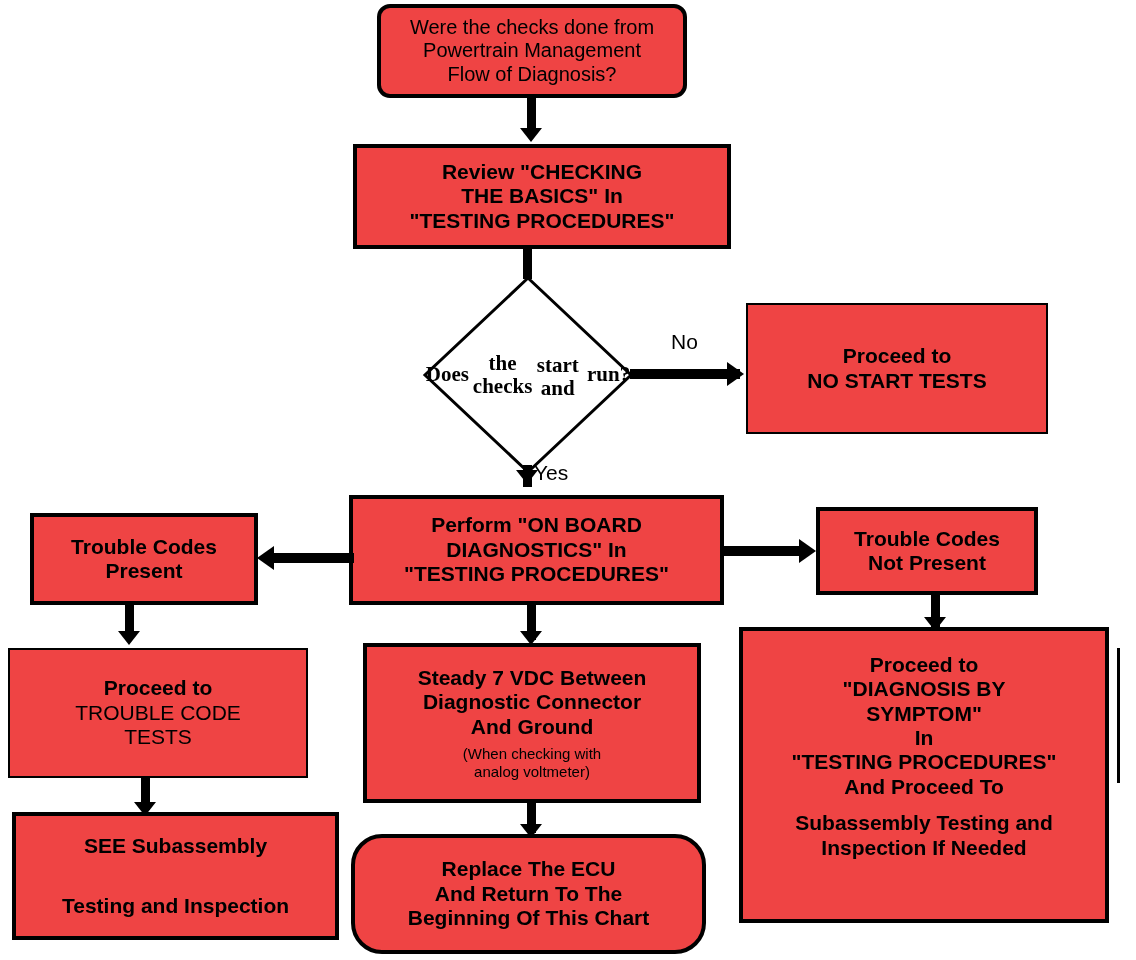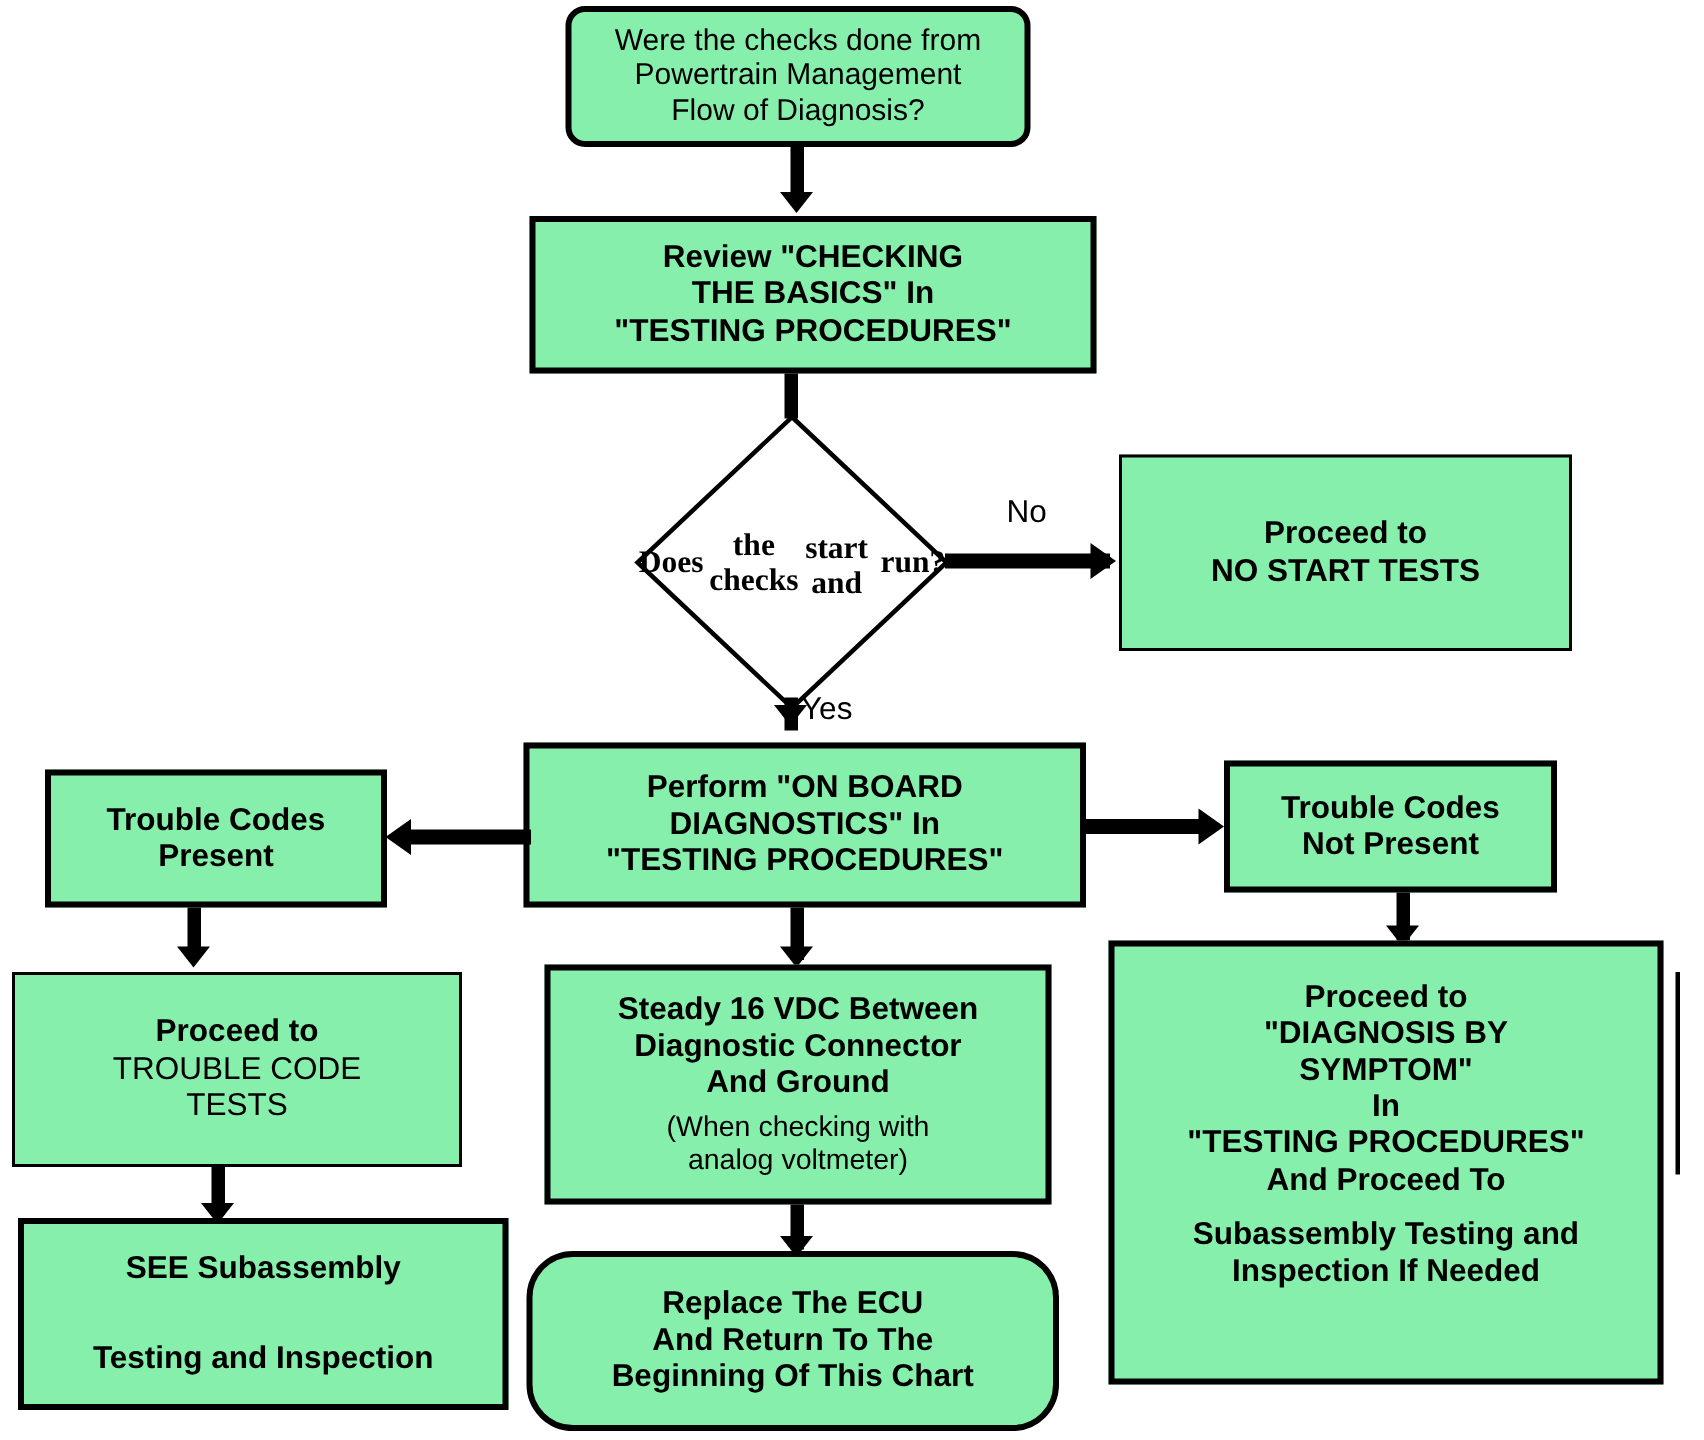--- a/index.html
+++ b/index.html
@@ -14,38 +14,38 @@
   #canvas {
     position: relative;
     width: 1136px;
     height: 960px;
     background: #ffffff;
     overflow: hidden;
   }
   .node {
     position: absolute;
     box-sizing: border-box;
-    background: #86efac;
+    background: #ef4444;
     border: 3px solid #000000;
     display: flex;
     flex-direction: column;
     align-items: center;
     justify-content: center;
     text-align: center;
     line-height: 1.16;
   }
   .node.thin { border-width: 2px; }
   .node.thick { border-width: 4px; }
   .line {
     display: block;
     width: 100%;
   }
   .b   { font-weight: bold; }
   .r   { font-weight: normal; }
-  .f18 { font-size: 19px; }
+  .f18 { font-size: 15px; }
   .f20 { font-size: 20px; }
   .f21 { font-size: 21px; }
 
   
   .rounded { border-radius: 13px; }
 
   
   .diamond-wrap {
     position: absolute;
   }
@@ -183,21 +183,21 @@
   <div class="conn" style="left:931px; top:595px; width:9px; height:32px;"></div>
   <div class="arrow-down" style="left:924px; top:617px;"></div>
 
   <div class="node thin" style="left:8px; top:648px; width:300px; height:130px;">
     <span class="line b f21">Proceed to</span>
     <span class="line r f21">TROUBLE CODE</span>
     <span class="line r f21">TESTS</span>
   </div>
 
   <div class="node thick" style="left:363px; top:643px; width:338px; height:160px;">
-    <span class="line b f21">Steady 16 VDC Between</span>
+    <span class="line b f21">Steady 7 VDC Between</span>
     <span class="line b f21">Diagnostic Connector</span>
     <span class="line b f21">And Ground</span>
     <span class="line r f18" style="margin-top:6px;">(When checking with</span>
     <span class="line r f18">analog voltmeter)</span>
   </div>
 
   <div class="node thick" style="left:739px; top:627px; width:370px; height:296px; justify-content:flex-start; padding-top:22px;">
     <span class="line b f21">Proceed  to</span>
     <span class="line b f21">"DIAGNOSIS BY</span>
     <span class="line b f21">SYMPTOM"</span>

